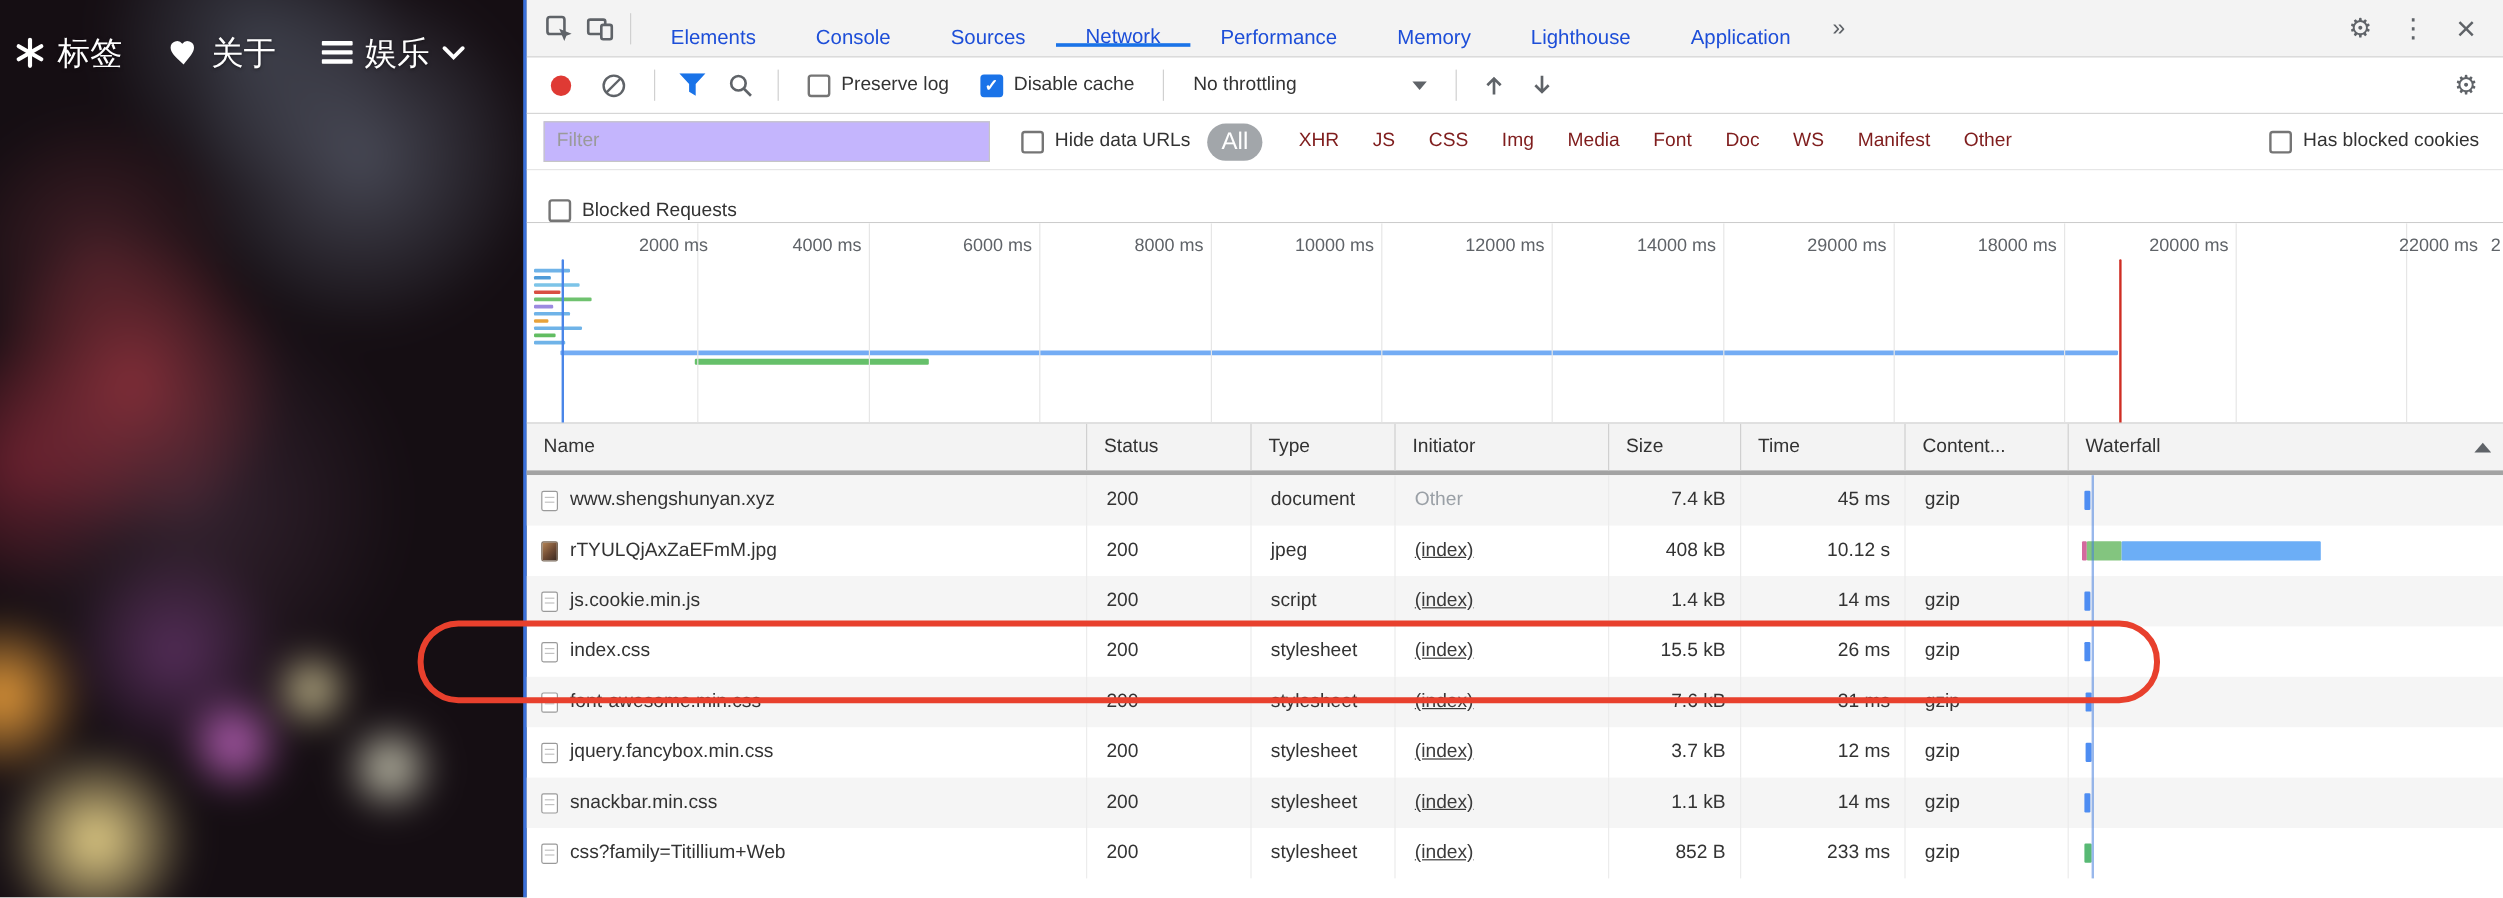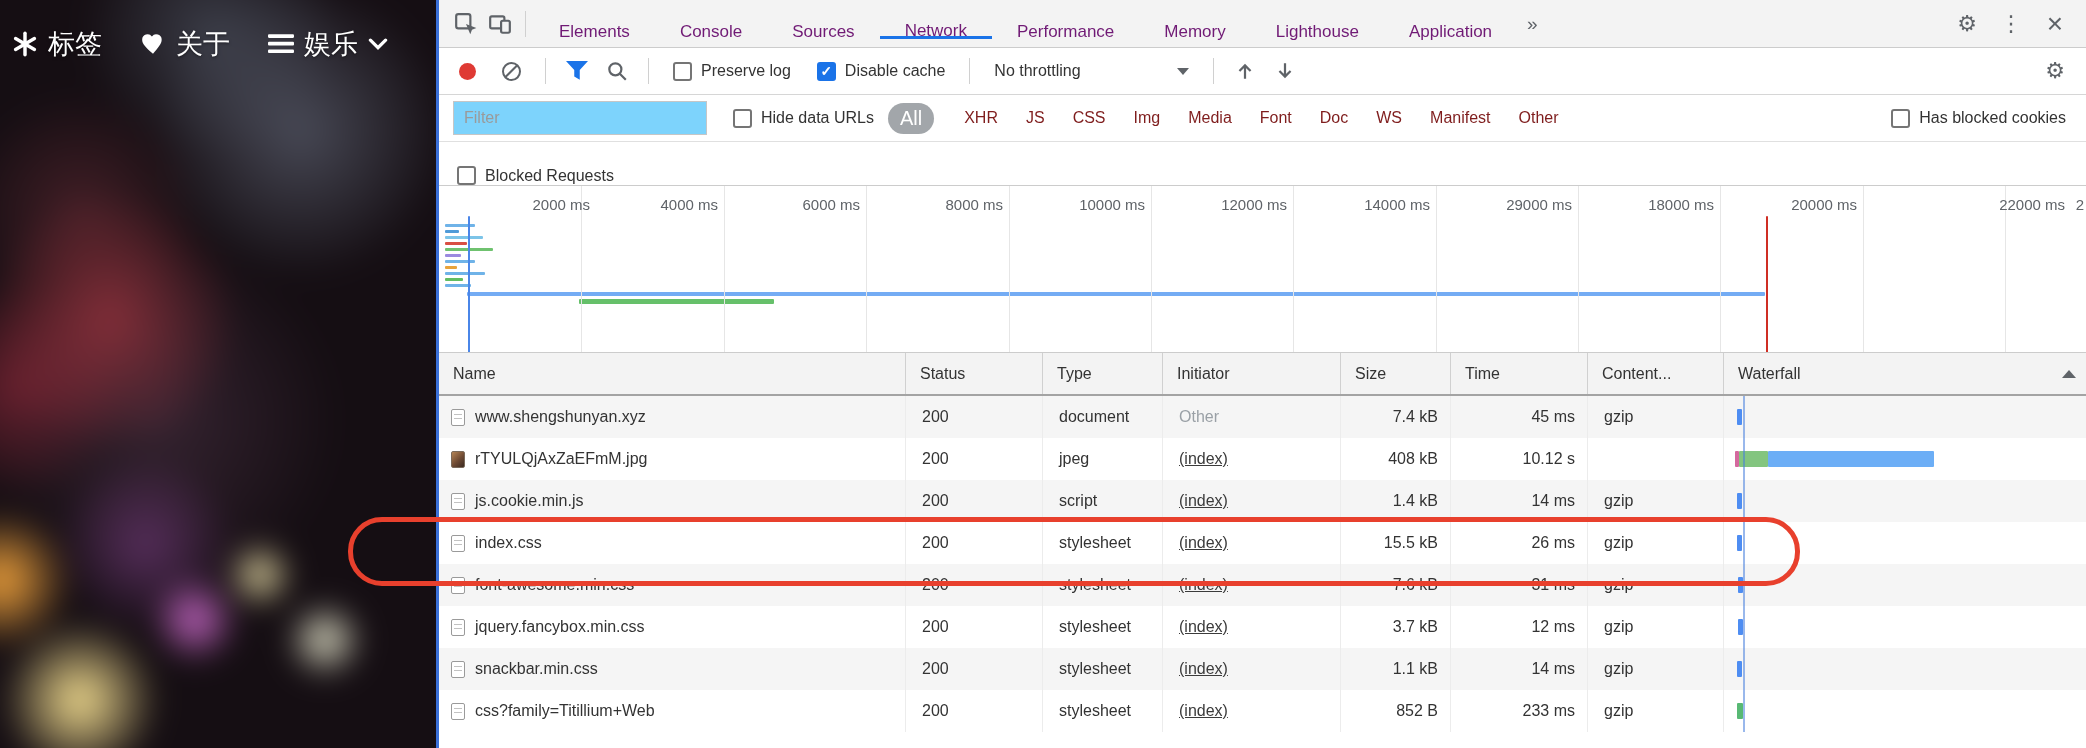--- a/index.html
+++ b/index.html
@@ -30,21 +30,21 @@
 
   .pane-divider { position: absolute; left: 436px; top: 0; width: 3px; height: 748px; }
 
   
   .devtools { position: absolute; left: 439px; top: 0; width: 1647px; height: 748px; background: #fff; color: #333; font-size: 16px; }
 
   
   .tabbar { display: flex; align-items: center; height: 48px; background: #f3f3f3; border-bottom: 1px solid #ccc; padding-left: 10px; }
   .icon-btn { display: flex; align-items: center; justify-content: center; width: 34px; height: 34px; flex: 0 0 auto; }
   .vsep { width: 1px; height: 26px; background: #d0d0d0; margin: 0 8px; flex: 0 0 auto; }
-  .tab { padding: 0 25px; height: 31px; line-height: 48px; font-size: 17px; color: #701a75; position: relative; white-space: nowrap; }
+  .tab { padding: 0 25px; height: 31px; line-height: 48px; font-size: 17px; color: #1d4ed8; position: relative; white-space: nowrap; }
   .tab.active { border-bottom: 3px solid #1a73e8; line-height: 45px; }
   .more-tabs { padding: 0 10px; font-size: 19px; color: #5f6368; }
   .tabbar-right { margin-left: auto; display: flex; align-items: center; gap: 10px; padding-right: 14px; }
   .glyph { color: #5f6368; }
   .gear-glyph { font-size: 22px; }
   .dots-glyph { font-size: 22px; }
   .close-glyph { font-size: 28px; line-height: 1; }
 
   
   .nettoolbar { display: flex; align-items: center; height: 47px; background: #fff; border-bottom: 1px solid #d6d6d6; padding: 0 14px 0 16px; gap: 6px; }
@@ -54,39 +54,39 @@
   .check { display: flex; align-items: center; gap: 9px; margin: 0 10px; white-space: nowrap; }
   .box { width: 19px; height: 19px; border: 2px solid #757575; border-radius: 3px; background: #fff; flex: 0 0 auto; display: flex; align-items: center; justify-content: center; }
   .box.on { border-color: #1a73e8; background: #1a73e8; }
   .box.on::after { content: "✓"; color: #fff; font-size: 14px; font-weight: bold; }
   .throttle { display: flex; align-items: center; justify-content: space-between; width: 195px; margin: 0 10px; color: #333; }
   .tri-down { width: 0; height: 0; border-left: 6px solid transparent; border-right: 6px solid transparent; border-top: 7px solid #5f6368; }
   .toolbar-right-gear { margin-left: auto; }
 
   
   .filterbar { display: flex; align-items: center; height: 47px; background: #fff; border-bottom: 1px solid #e0e0e0; padding: 0 14px; gap: 0; }
-  .filter-input { width: 254px; height: 34px; border: 1px solid #c6c6c6; background: #7dd3fc; padding: 0 10px; font-size: 16px; font-family: "Liberation Sans", sans-serif; color: #333; outline: none; }
+  .filter-input { width: 372px; height: 34px; border: 1px solid #c6c6c6; background: #c4b5fd; padding: 0 10px; font-size: 16px; font-family: "Liberation Sans", sans-serif; color: #333; outline: none; }
   .filter-input::placeholder { color: #9a9a9a; }
   .filterbar .check { margin: 0 14px 0 26px; }
   .type-pill { background: #a2a6aa; color: #fff; border-radius: 16px; padding: 4px 12px; margin-right: 16px; font-size: 20px; }
   .type { color: #7f1d1d; margin: 0 14px; white-space: nowrap; }
   .blocked-cookies { margin-left: auto !important; margin-right: 6px !important; }
 
   
   .blockedbar { display: flex; align-items: flex-end; height: 44px; background: #fff; border-bottom: 1px solid #ccc; padding-left: 8px; }
 
   
   .overview { position: relative; height: 167px; background: #fff; border-bottom: 1px solid #ccc; overflow: hidden; }
   .tick-line { position: absolute; top: 0; bottom: 0; width: 1px; background: #e6e6e6; }
   .tick-label { position: absolute; top: 10px; width: 130px; text-align: right; font-size: 15px; color: #5f6368; white-space: nowrap; }
   .bar { position: absolute; border-radius: 1px; }
 
   
   .grid-cols { display: grid; grid-template-columns: 466px 137px 120px 178px 110px 137px 136px 1fr; }
-  .thead { height: 43px; background: #f3f3f3; border-bottom: 2px solid #a3a3a3; }
+  .thead { height: 43px; background: #f3f3f3; border-bottom: 4px solid #a3a3a3; }
   .th { display: flex; align-items: center; padding-left: 14px; font-size: 16px; color: #333; border-left: 1px solid #d0d0d0; overflow: hidden; white-space: nowrap; }
   .th:first-child { border-left: none; }
   .th.waterfall-h { justify-content: space-between; padding-right: 10px; }
   .sort-asc { width: 0; height: 0; border-left: 7px solid transparent; border-right: 7px solid transparent; border-bottom: 8px solid #5f6368; }
   .tbody { position: relative; }
   .trow { height: 42px; }
   .trow.alt { background: #f5f5f5; }
   .td { display: flex; align-items: center; padding-left: 16px; font-size: 16px; color: #333; border-left: 1px solid #ececec; overflow: hidden; white-space: nowrap; }
   .td:first-child { border-left: none; padding-left: 12px; }
   .td.num { justify-content: flex-end; padding-right: 12px; }

